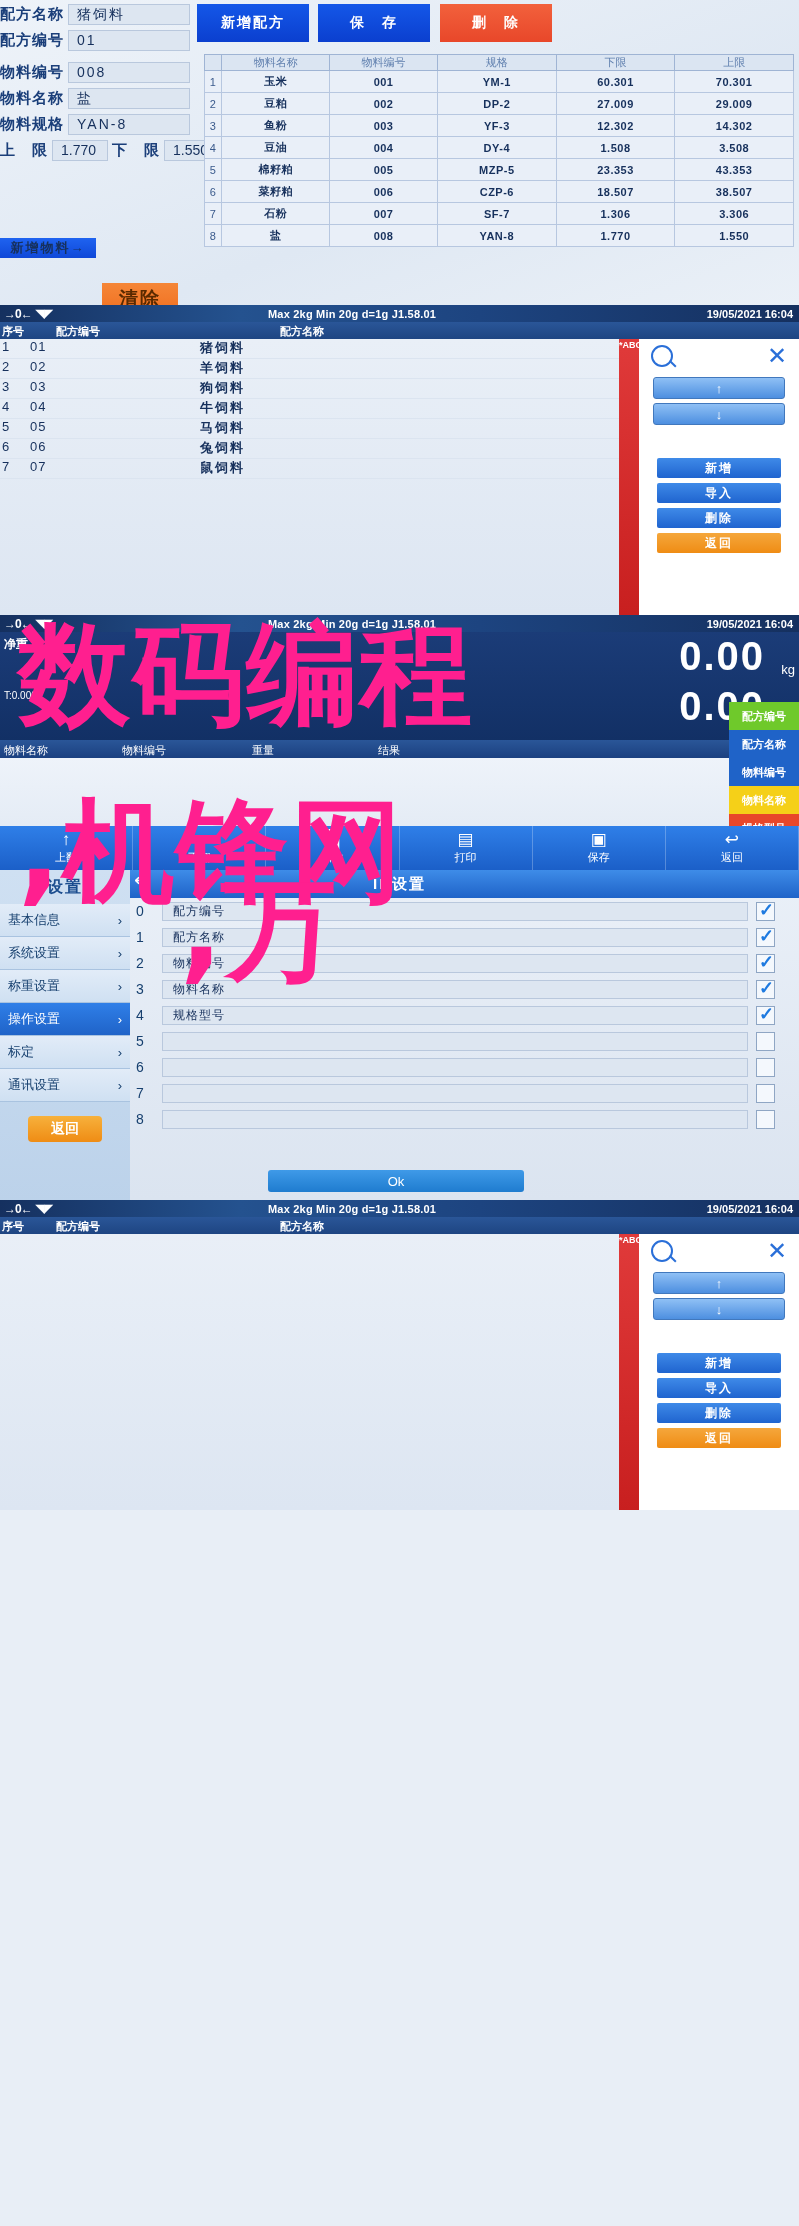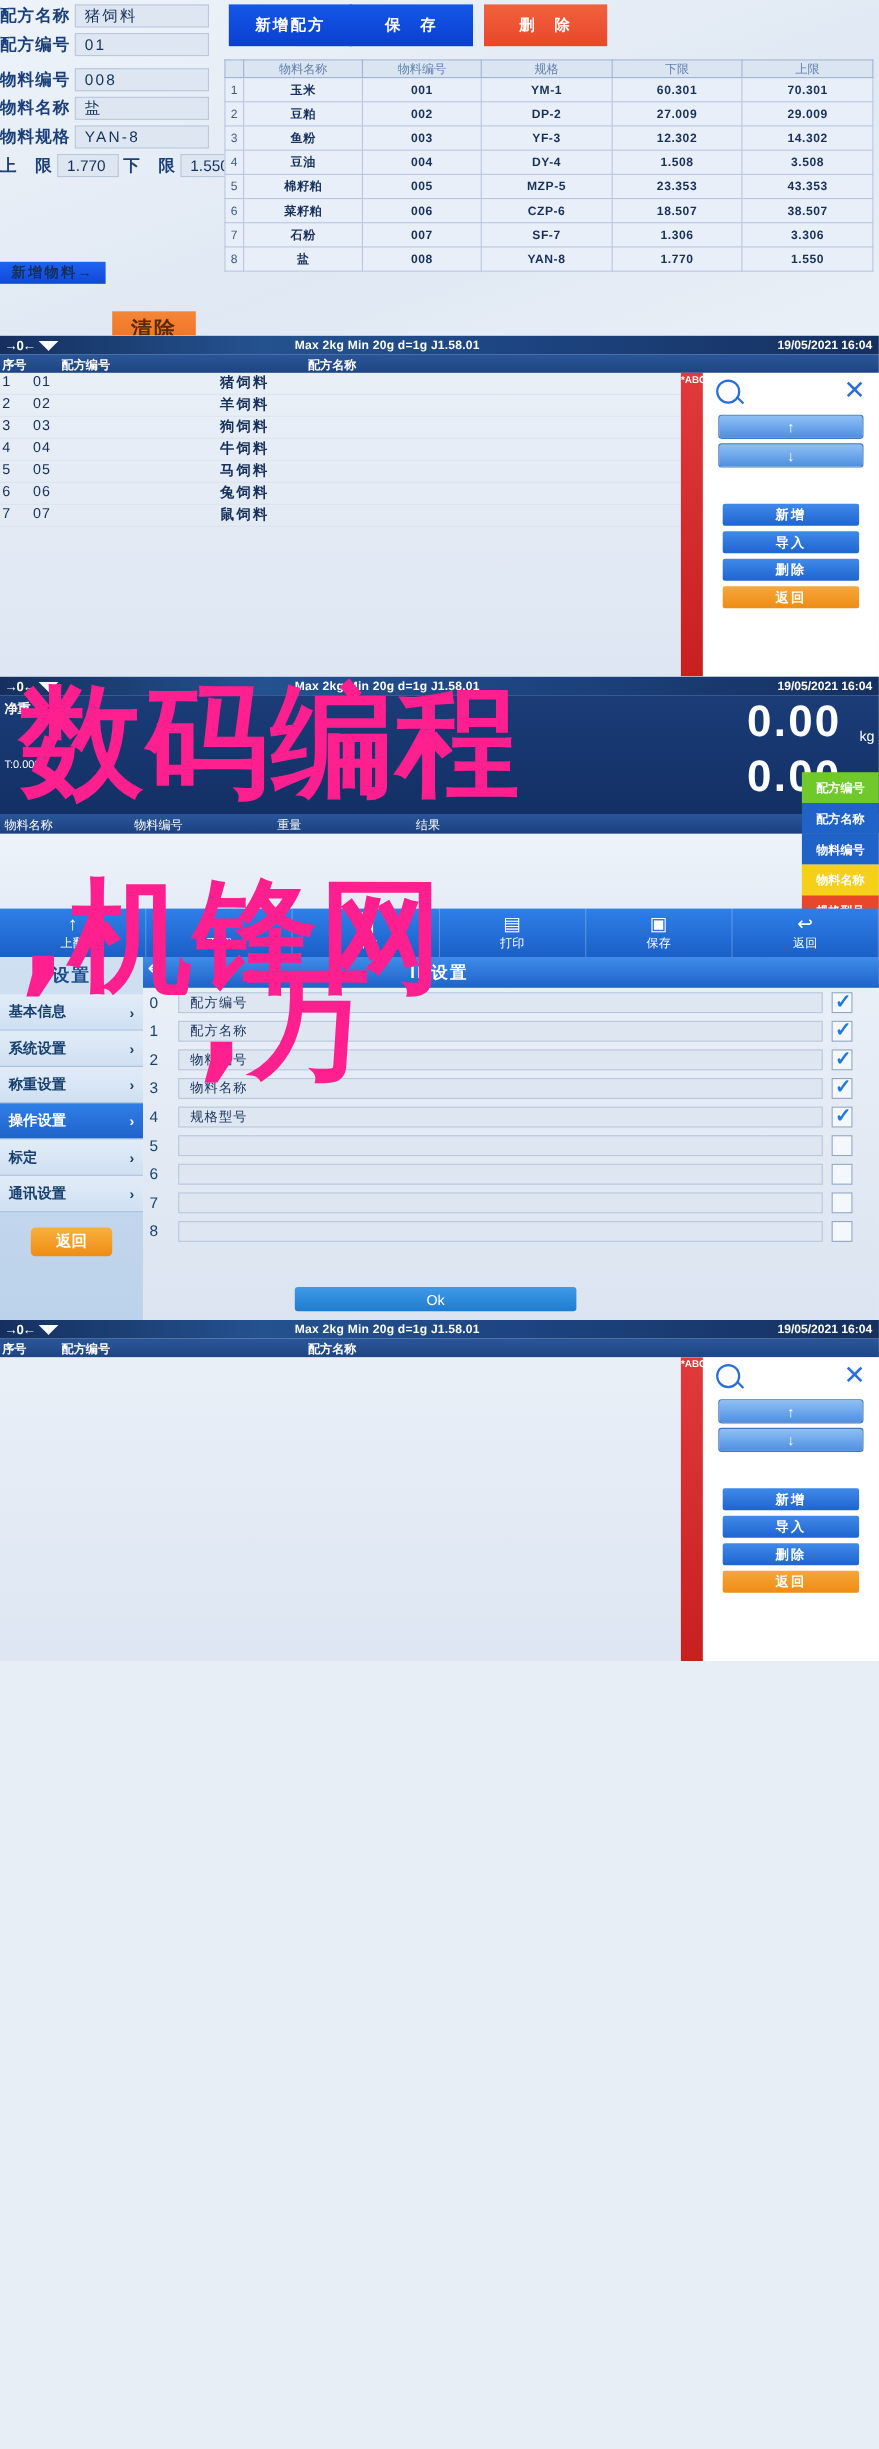--- a/index.html
+++ b/index.html
@@ -119,21 +119,21 @@
   
   .p4 { height: 330px; background: linear-gradient(180deg,#eaf0f8,#dbe4f0); position:relative; }
   .p4-hdr { height: 28px; background: linear-gradient(180deg,#3e8ce8,#1f63c8); position:relative; }
   .p4-hdr .back { position:absolute; left: 132px; top:3px; color:#fff; font-size:18px; }
   .p4-hdr .ttl  { position:absolute; left: 0; width:799px; text-align:center; top:5px; color:#fff; font-size:15px; font-weight:bold; letter-spacing:2px;}
   .p4-left { position:absolute; left:0; top:0; width:130px; height:380px;
              background: linear-gradient(180deg,#cfe0f2,#b9d0e9); }
   .p4-left .hd { height:34px; color:#1b4d8e; font-size:16px; font-weight:bold; display:flex;align-items:center;justify-content:center; letter-spacing:2px;}
   .p4-item { height: 30px; display:flex; align-items:center; justify-content:space-between;
              padding: 16px 8px; font-size: 13px; color:#17406f; border-bottom:1px solid #a9c3e0;
-             background: linear-gradient(180deg,#e2ecf8,#cfe0f2); font-weight:bold;}
+             background: linear-gradient(180deg,#e2ecf8,#cfe0f2); font-weight:normal;}
   .p4-item.sel { background: linear-gradient(180deg,#2f7fe8,#1f63c8); color:#fff; }
   .p4-back { margin: 14px 28px; height:26px; border-radius:4px;
              background: linear-gradient(180deg,#f7b13c,#ef8c14); color:#fff;
              display:flex;align-items:center;justify-content:center; font-size:14px; font-weight:bold;}
   .p4-right { position:absolute; left:130px; top:28px; width:669px; }
   .idrow { height: 26px; display:flex; align-items:center; gap:8px; padding: 0 24px 0 6px; }
   .idrow .n { width: 18px; font-size: 14px; color:#17406f; }
   .idrow .fld { flex:1; height:19px; background:#dde6f1; border:1px solid #b9c8dd; font-size:12px;
                 color:#16305c; display:flex; align-items:center; padding-left:10px; letter-spacing:1px;}
   .chk { width:19px; height:19px; border:1px solid #8fa6c4; background:#f4f8fd; position:relative; }
@@ -159,21 +159,21 @@
     <div class="frm-row" style="left:0;top:4px;">
       <span class="frm-lbl">配方名称</span>
       <span class="frm-inp" style="width:122px;">猪饲料</span>
     </div>
 
     <div class="frm-row" style="left:0;top:30px;">
       <span class="frm-lbl">配方编号</span>
       <span class="frm-inp" style="width:122px;">01</span>
     </div>
 
-    <div class="btn btn-blue" style="position:absolute;left:208px;top:4px;width:112px;height:38px;text-align:center;">新增配方</div>
+    <div class="btn btn-blue" style="position:absolute;left:197px;top:4px;width:112px;height:38px;text-align:center;">新增配方</div>
     <div class="btn btn-blue" style="position:absolute;left:318px;top:4px;width:112px;height:38px;">保　存</div>
     <div class="btn btn-red" style="position:absolute;left:440px;top:4px;width:112px;height:38px;">删　除</div>
 
     <div class="frm-row" style="left:0;top:62px;">
       <span class="frm-lbl">物料编号</span>
       <span class="frm-inp" style="width:122px;">008</span>
     </div>
     <div class="frm-row" style="left:0;top:88px;">
       <span class="frm-lbl">物料名称</span>
       <span class="frm-inp" style="width:122px;">盐</span>

